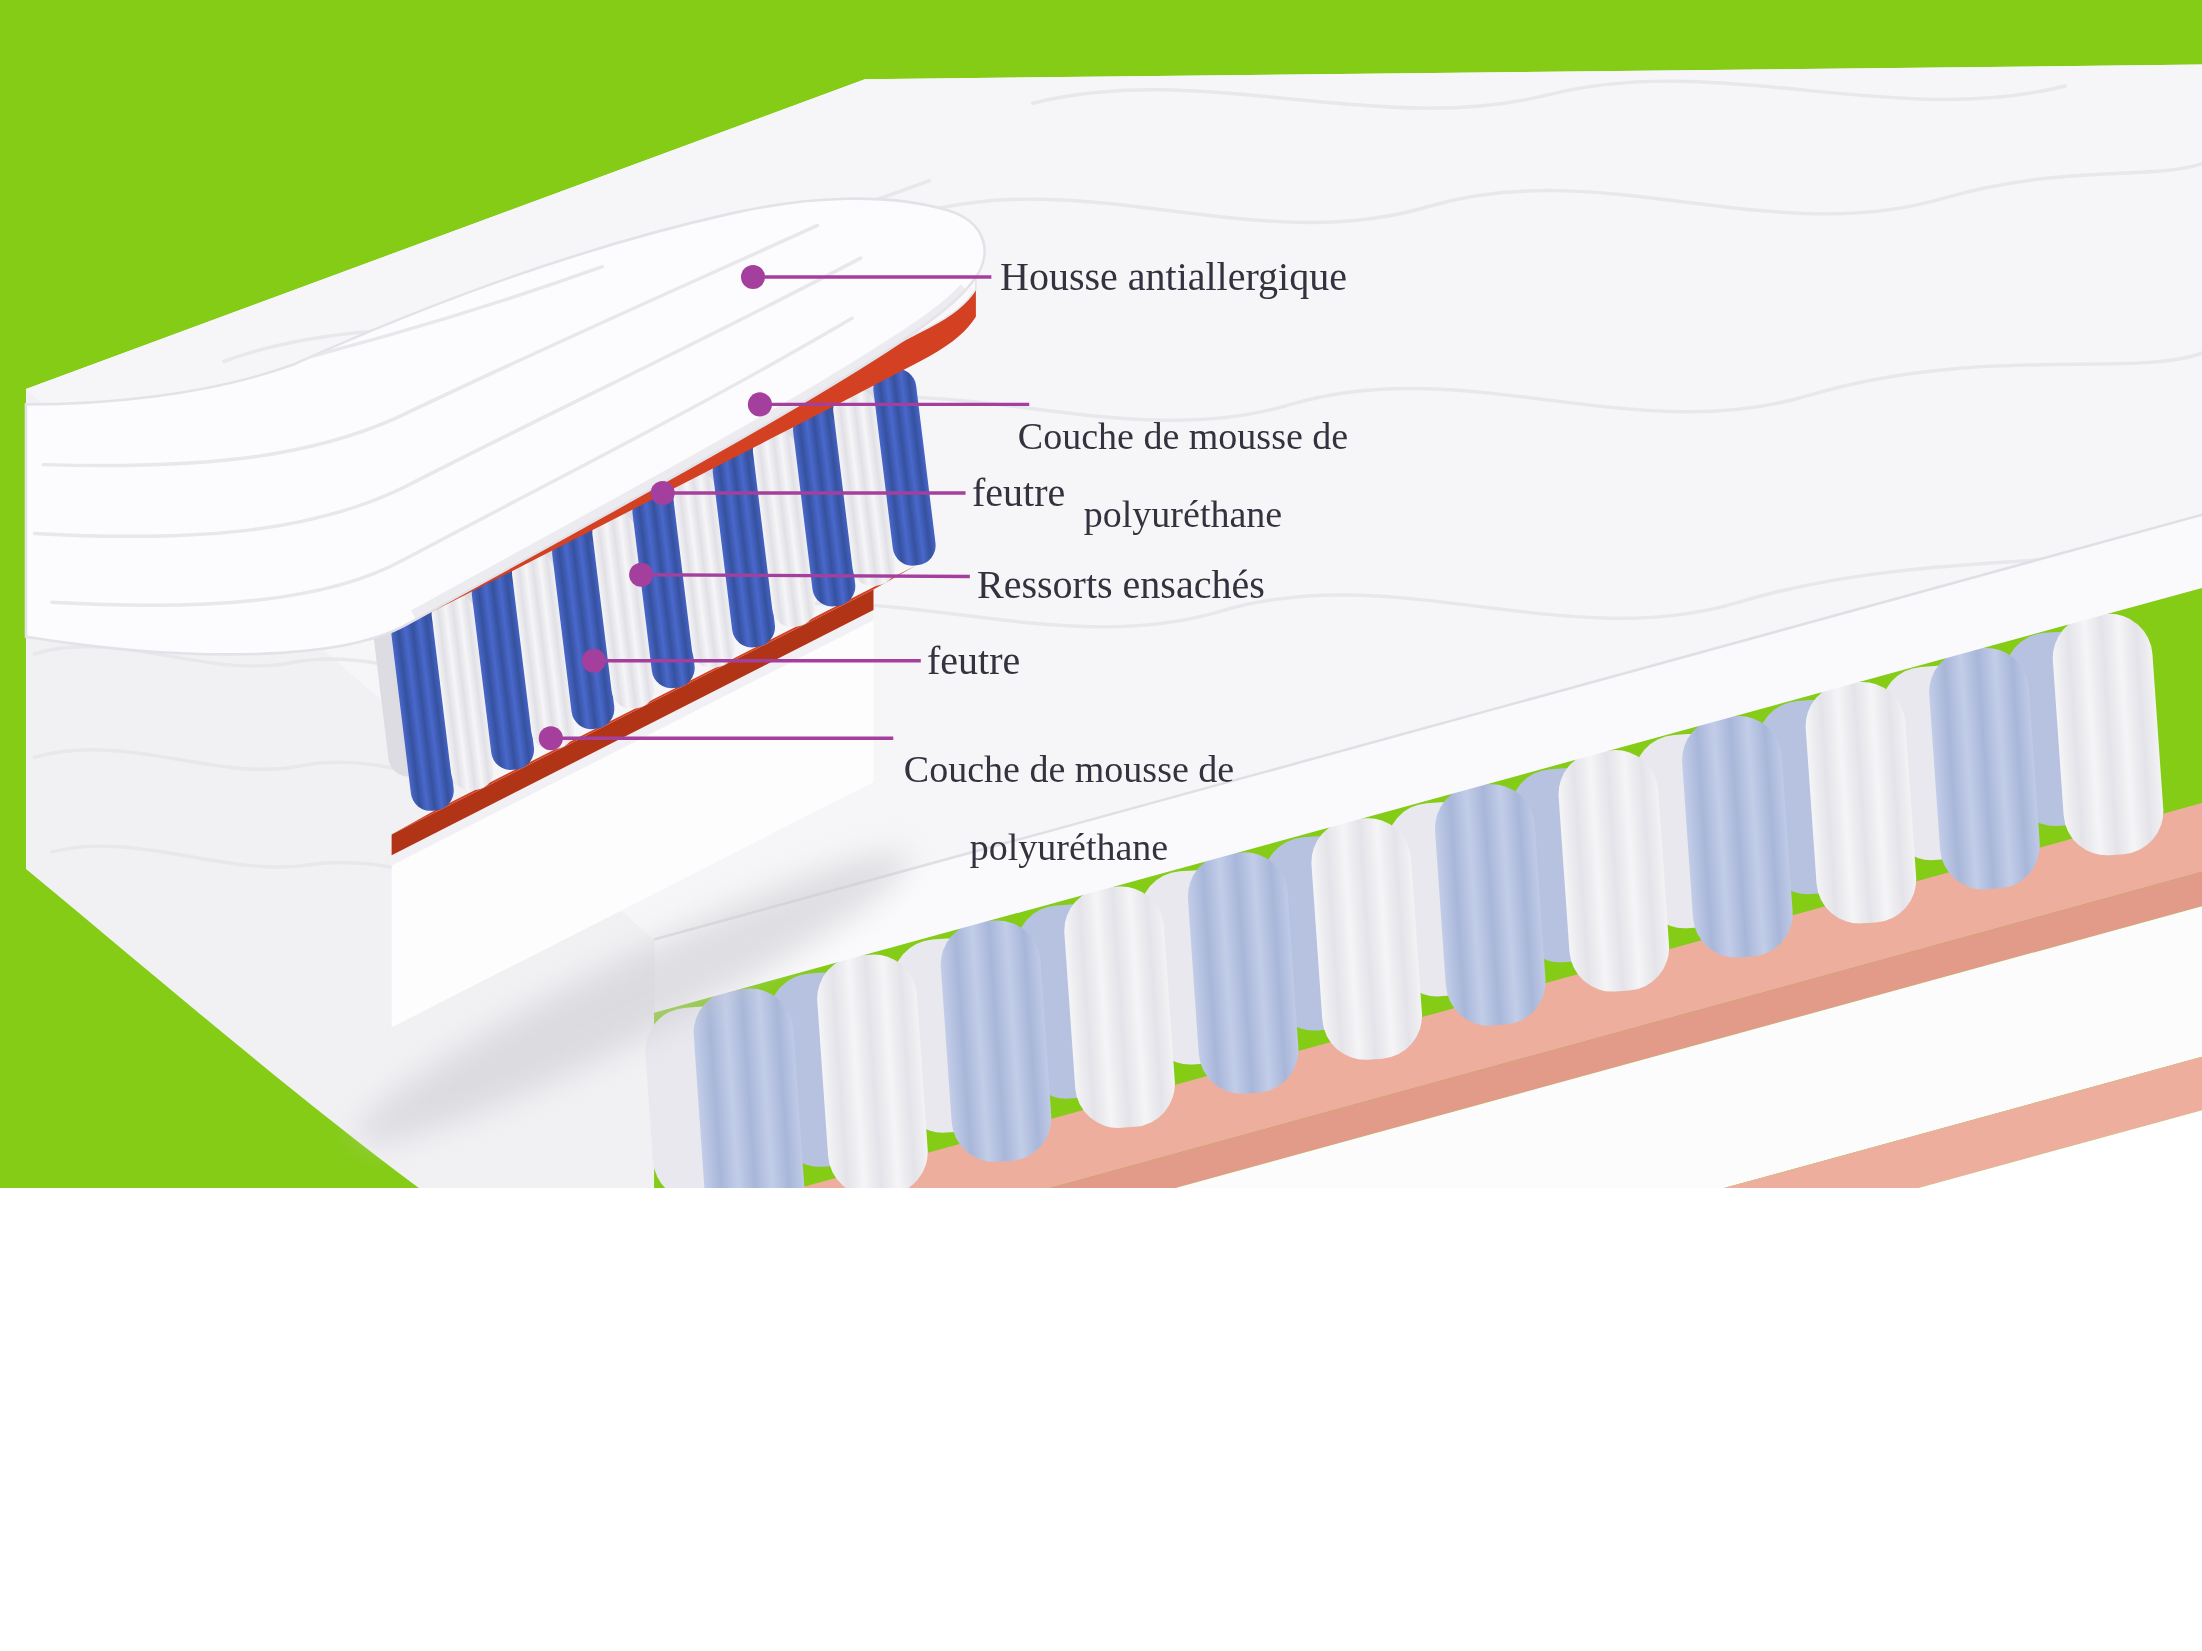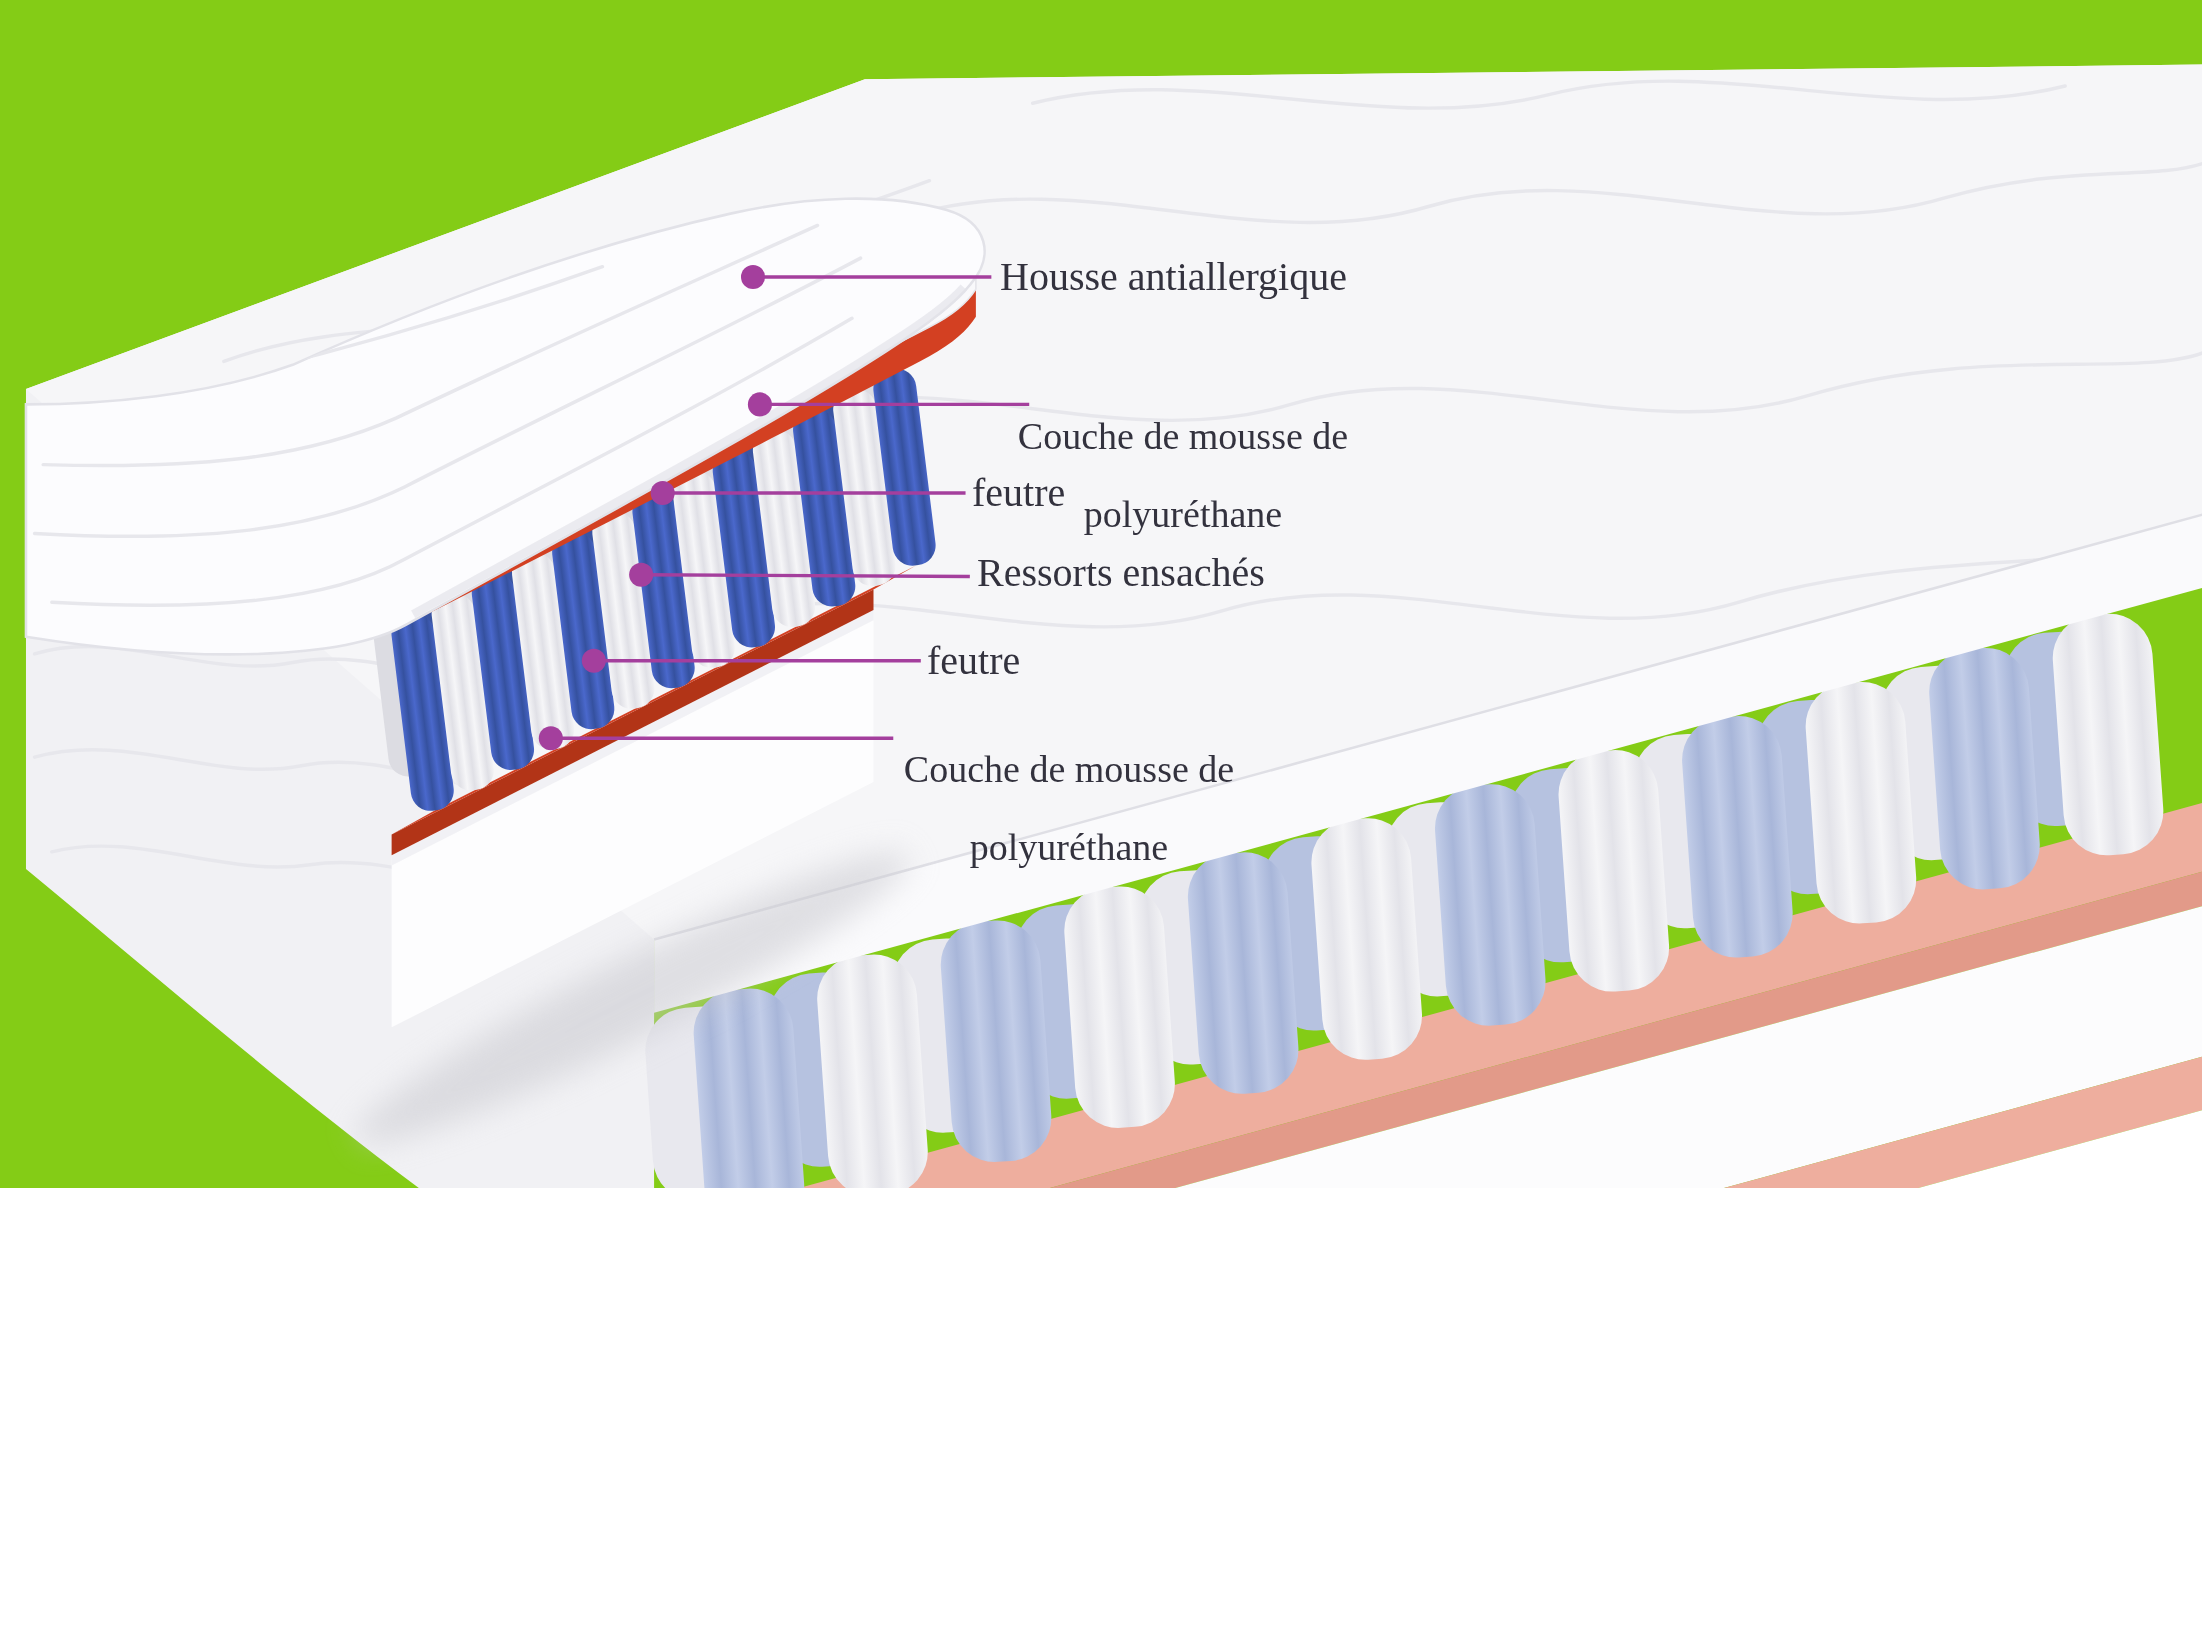--- a/index.html
+++ b/index.html
@@ -191,21 +191,21 @@
 
   <div class="label" style="left:1000px;top:252px">Housse antiallergique</div>
 
   <div class="label multiline" style="left:998px;top:381px;width:370px">
     <span class="ln">Couche de mousse de</span>
     <span class="ln">polyuréthane</span>
   </div>
 
   <div class="label" style="left:972px;top:468px">feutre</div>
 
-  <div class="label" style="left:977px;top:548px">Ressorts ensachés</div>
+  <div class="label" style="left:977px;top:560px">Ressorts ensachés</div>
 
   <div class="label" style="left:927px;top:636px">feutre</div>
 
   <div class="label multiline" style="left:884px;top:714px;width:370px">
     <span class="ln">Couche de mousse de</span>
     <span class="ln">polyuréthane</span>
   </div>
 
 </div>
 

